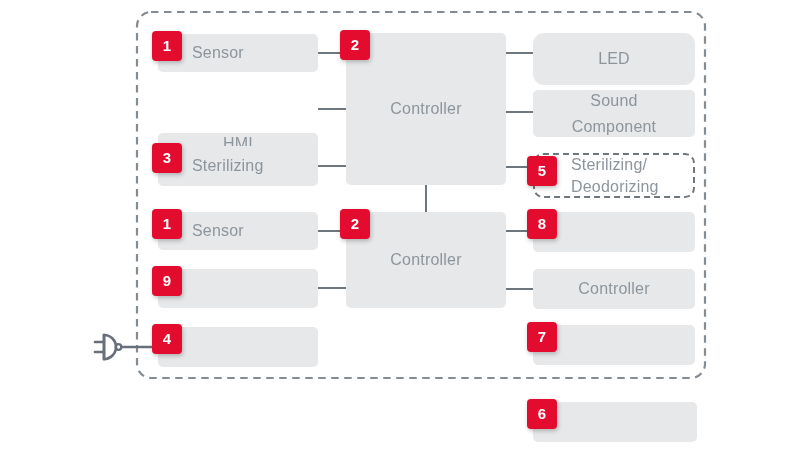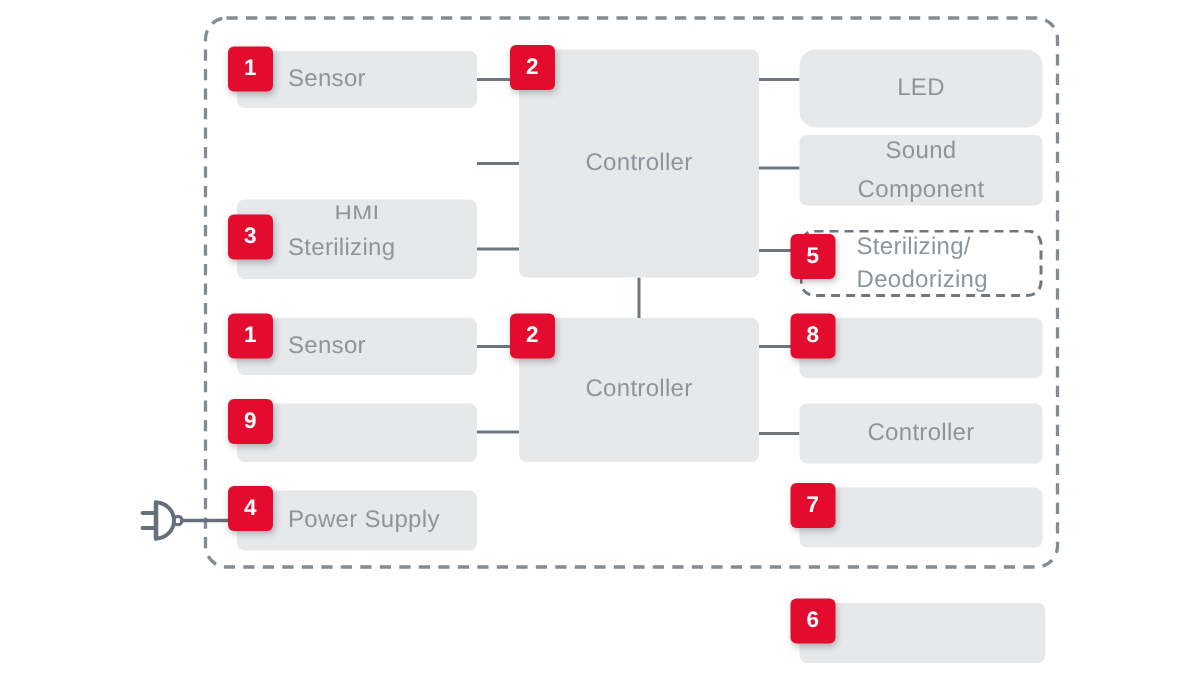--- a/index.html
+++ b/index.html
@@ -131,21 +131,20 @@
     <span class="badge">1</span>
     <span class="label">Sensor</span>
   </div>
 
   <div class="block left-text" style="left:158px; top:269px; width:160px; height:39px;">
     <span class="badge">9</span>
   </div>
 
   <div class="block left-text" style="left:158px; top:327px; width:160px; height:40px;">
     <span class="badge">4</span>
-    <span class="label">Power Supply</span>
   </div>
 
   <div class="block" style="left:346px; top:33px; width:160px; height:152px;">
     <span class="badge">2</span>
     <span class="label">Controller</span>
   </div>
 
   <div class="block" style="left:346px; top:212px; width:160px; height:96px;">
     <span class="badge">2</span>
     <span class="label">Controller</span>

